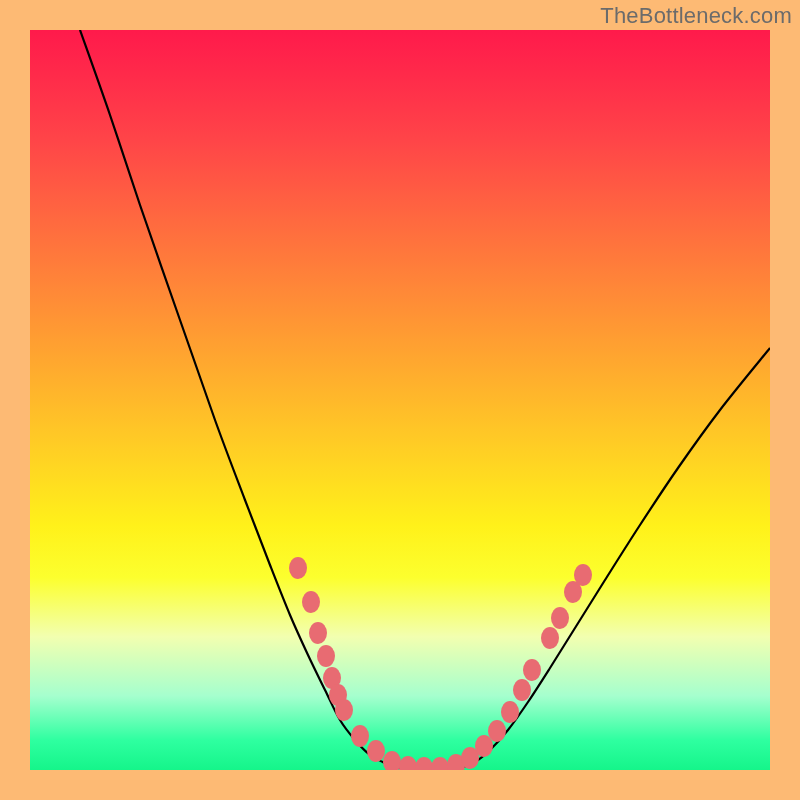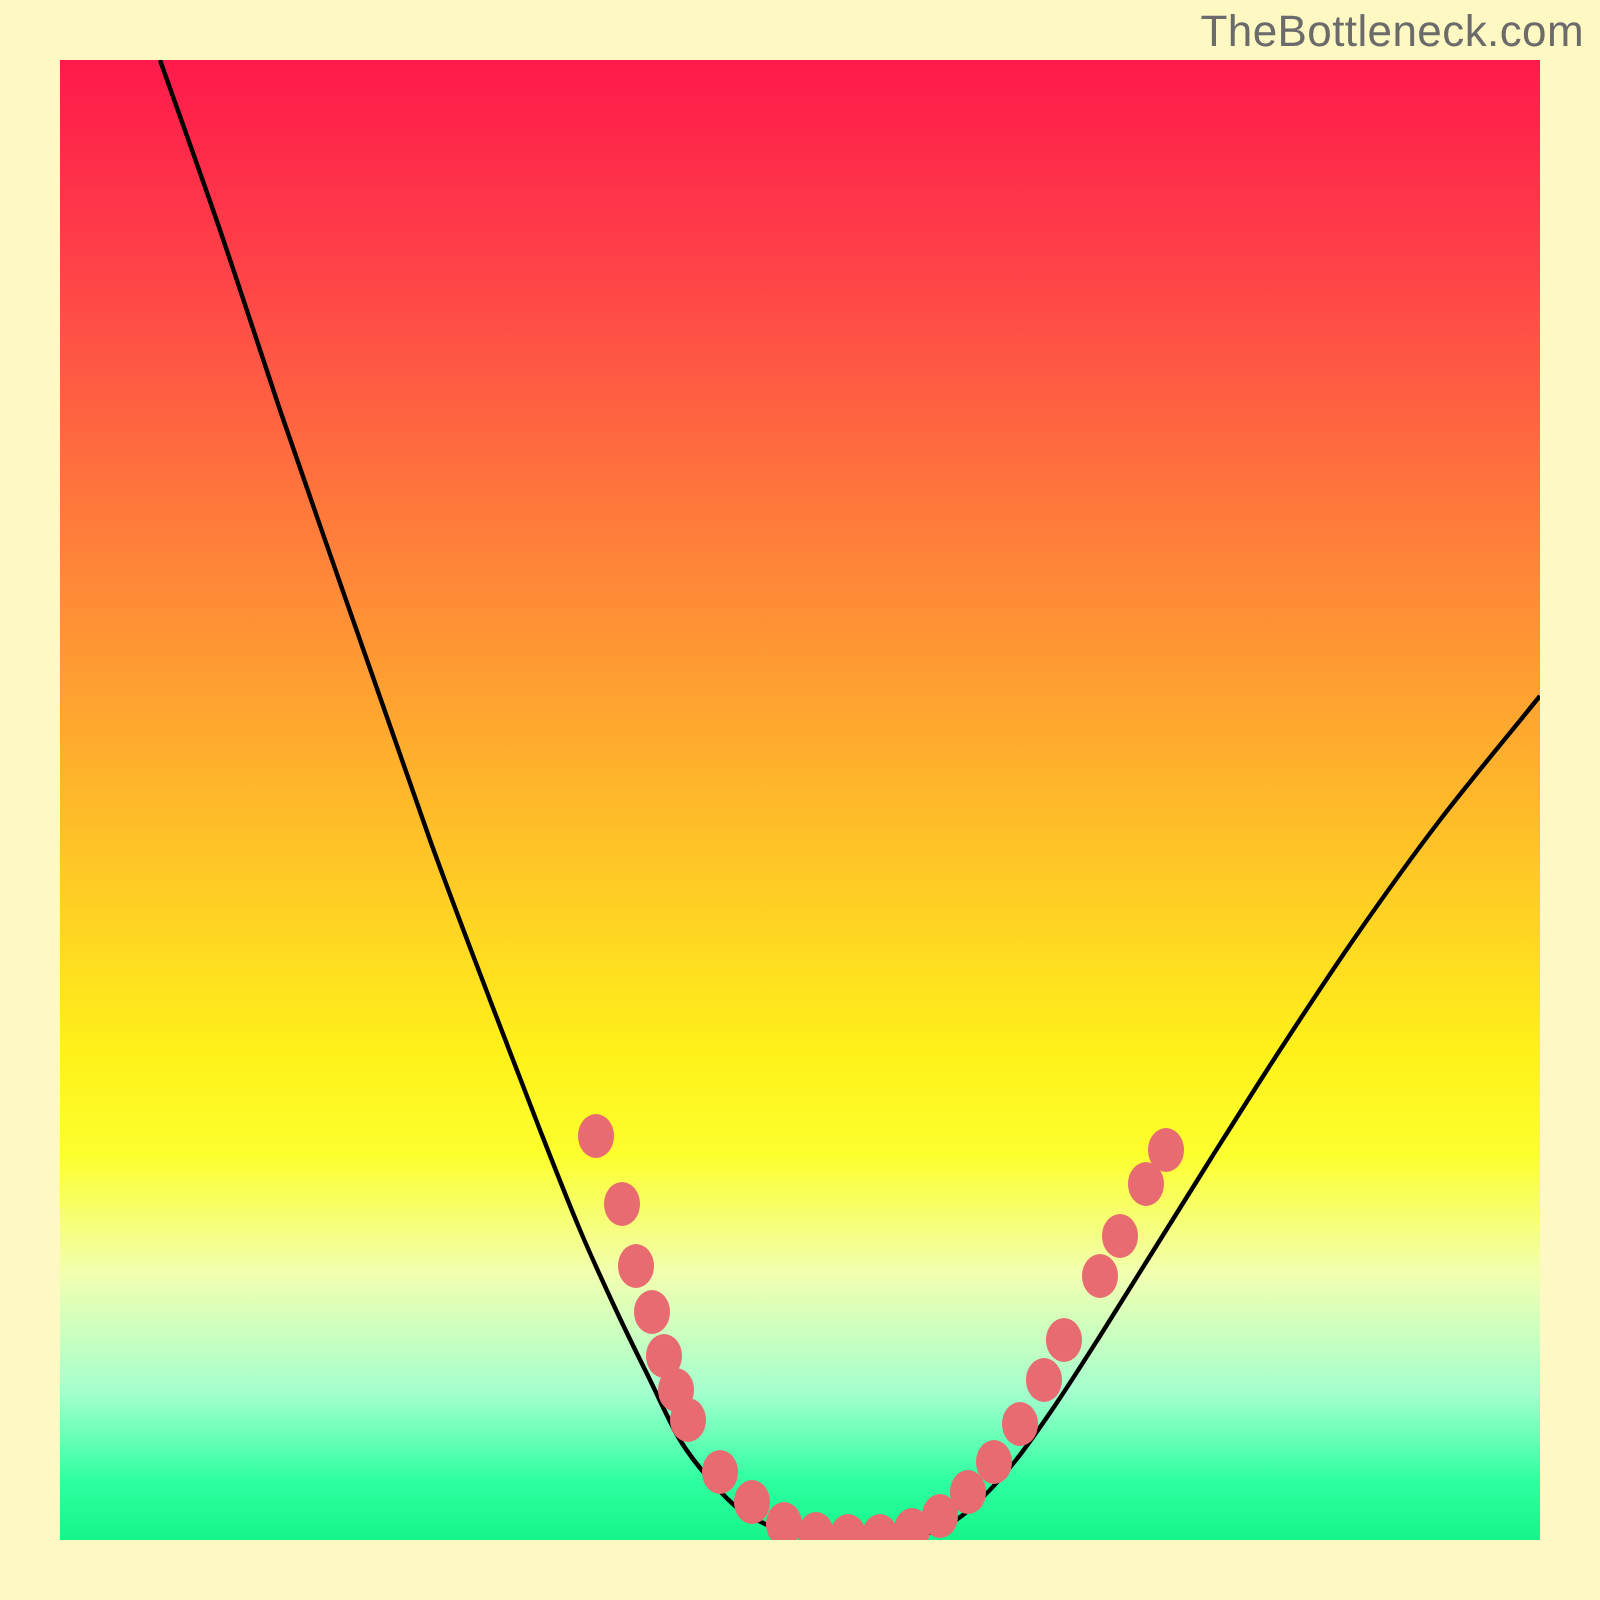--- a/index.html
+++ b/index.html
@@ -10,21 +10,21 @@
     background: #000;
     overflow: hidden;
     font-family: Arial, Helvetica, sans-serif;
   }
   .frame {
     position: absolute;
     top: 0;
     left: 0;
     width: 800px;
     height: 800px;
-    background: #fef9c3;
+    background: #fdba74;
   }
   .plot {
     position: absolute;
     top: 30px;
     left: 30px;
     width: 740px;
     height: 740px;
     overflow: hidden;
   }
   .gradient {

